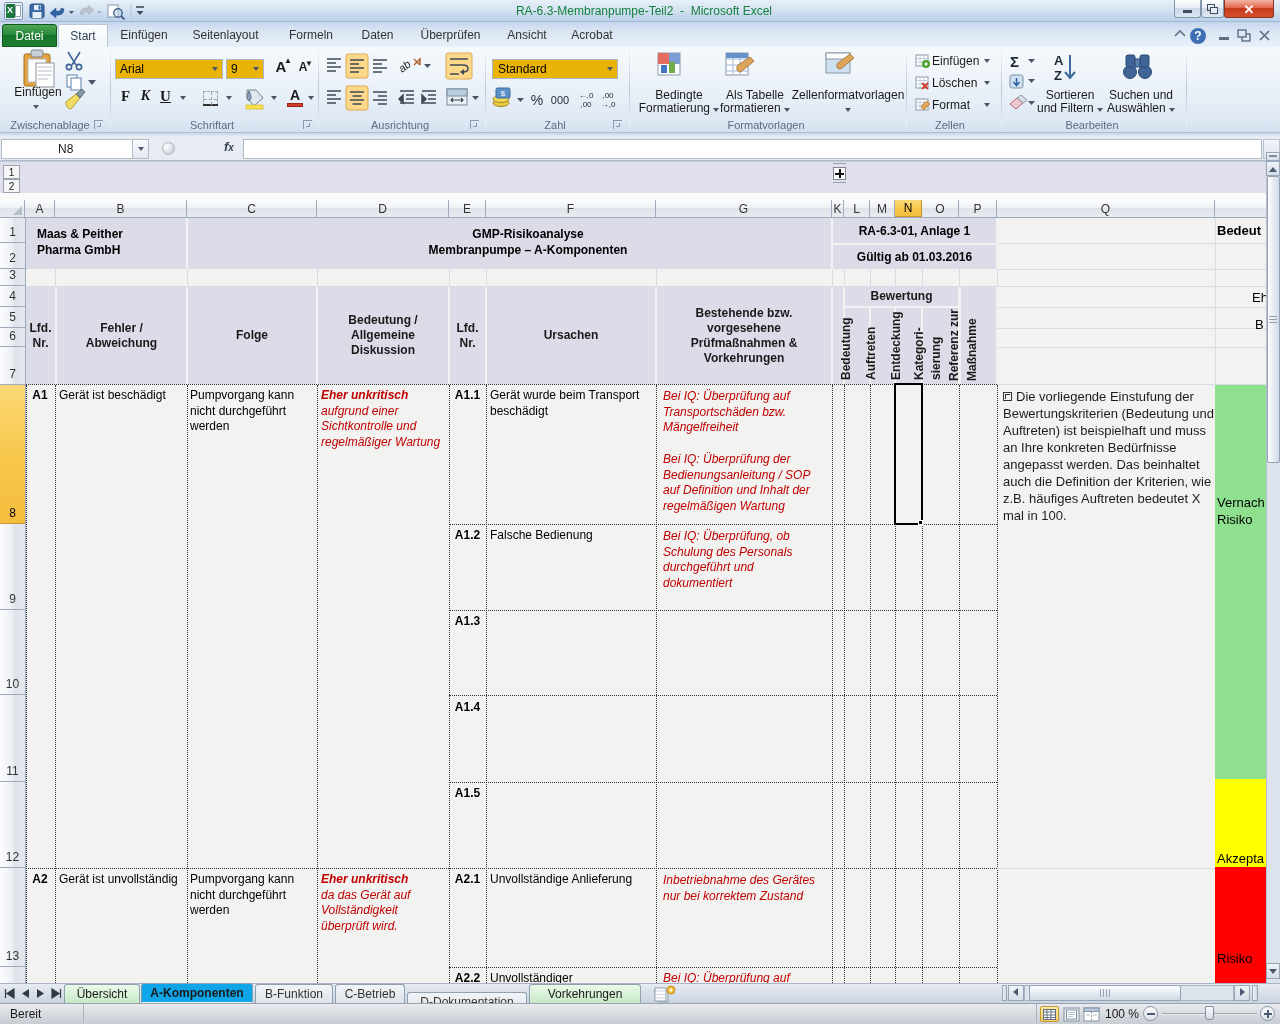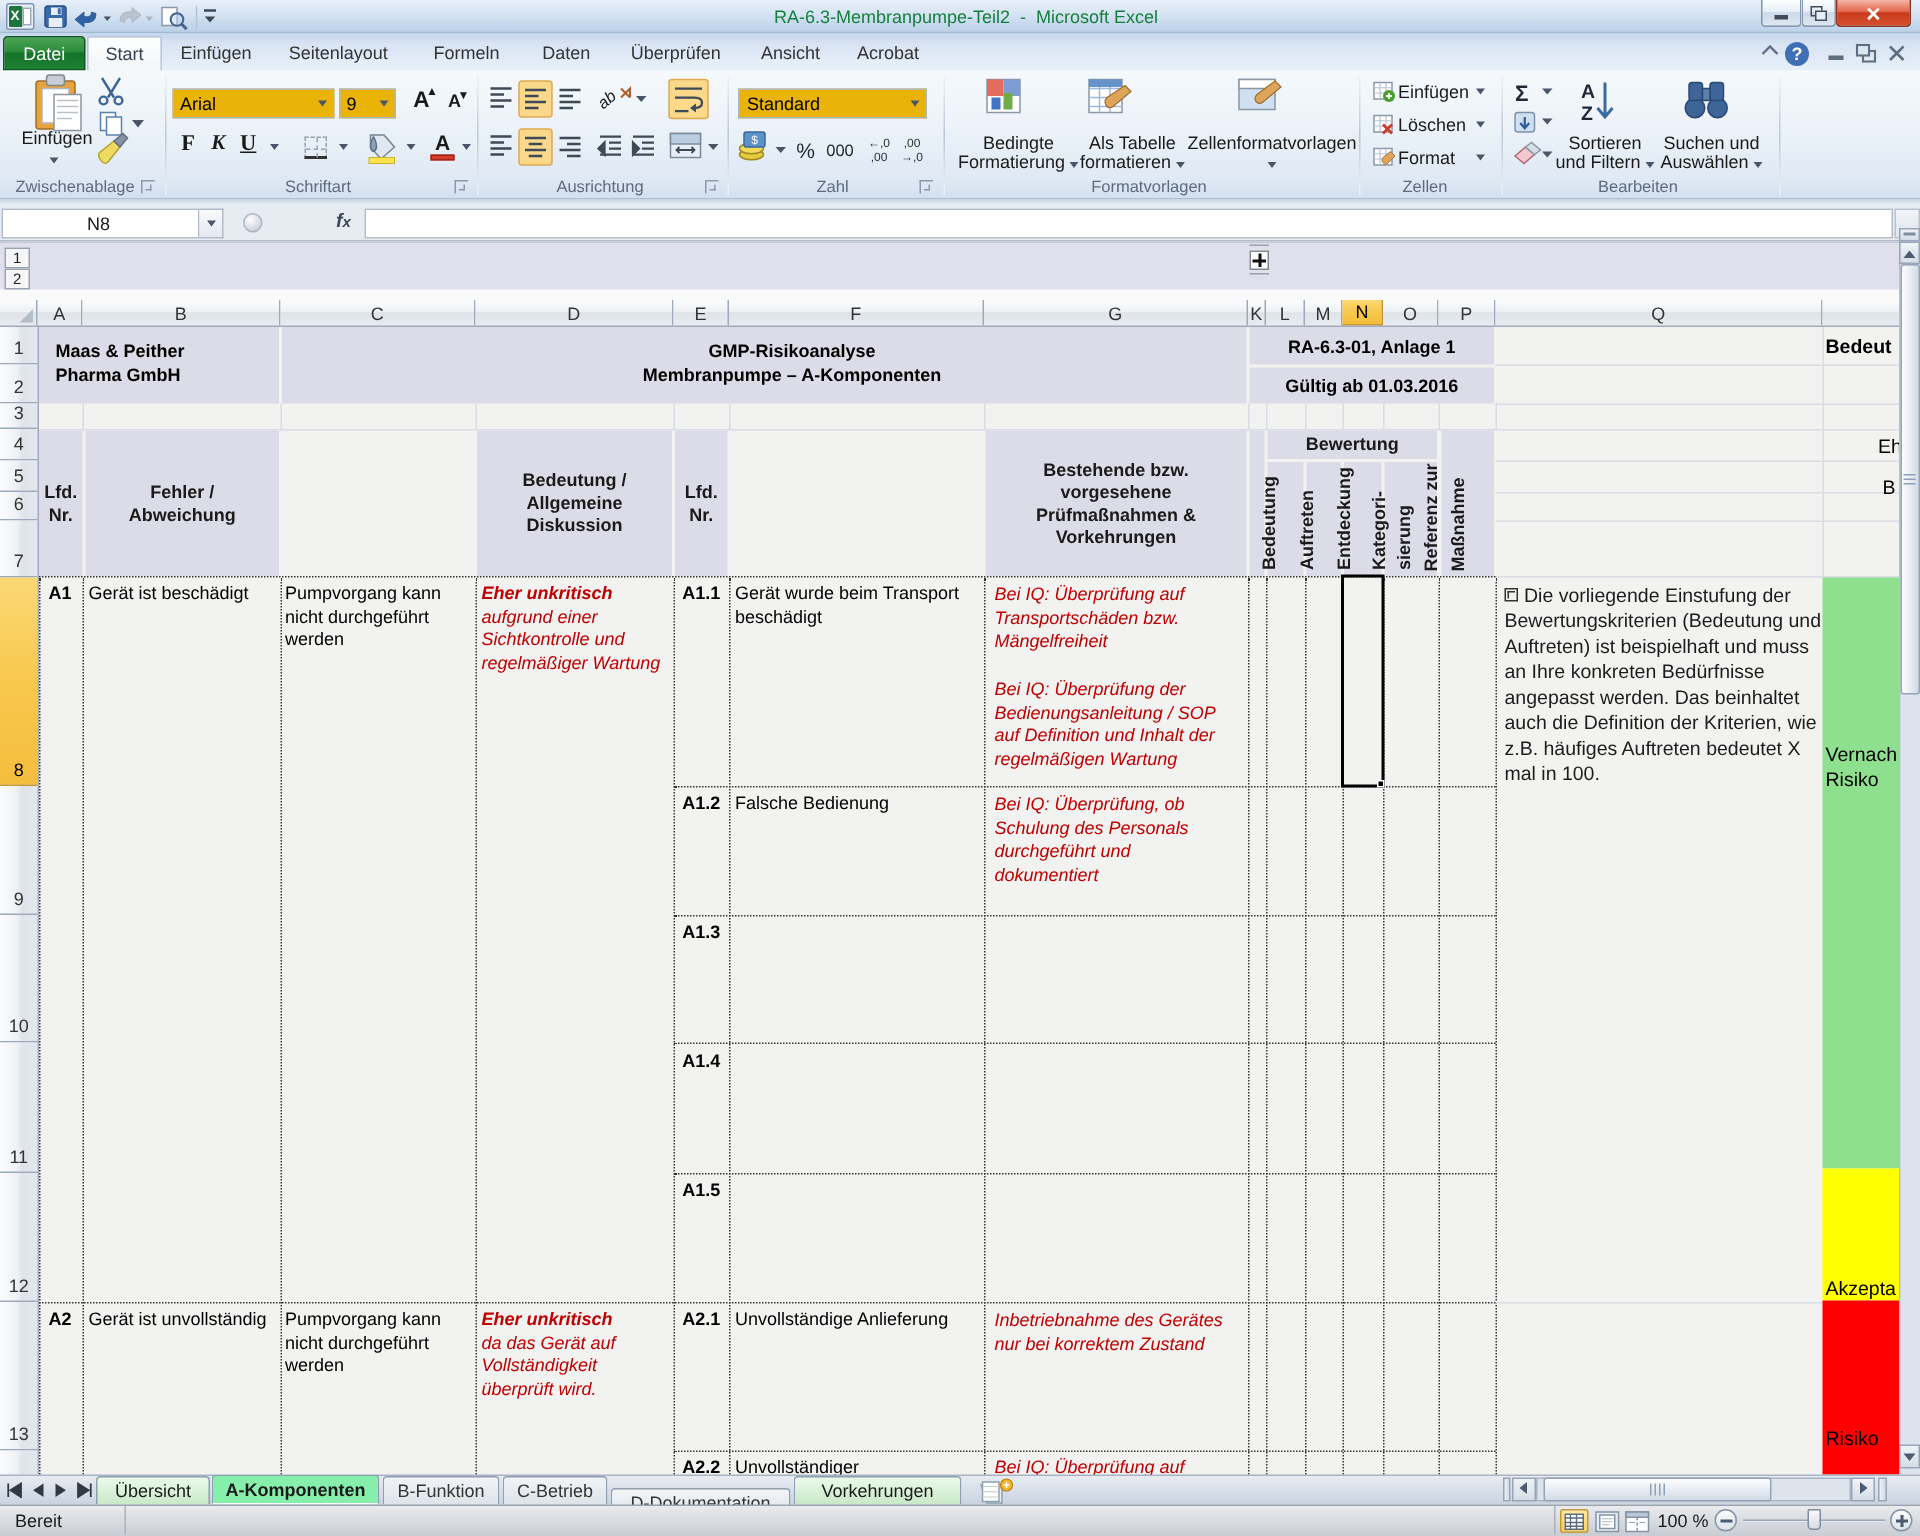--- a/index.html
+++ b/index.html
@@ -405,22 +405,24 @@
 <div class="ab gl" style="left:870px;top:269px;width:1px;height:17px;"></div>
 <div class="ab gl" style="left:895px;top:269px;width:1px;height:17px;"></div>
 <div class="ab gl" style="left:922px;top:269px;width:1px;height:17px;"></div>
 <div class="ab gl" style="left:959px;top:269px;width:1px;height:17px;"></div>
 <div class="ab gl" style="left:997px;top:269px;width:1px;height:17px;"></div>
 <div class="ab c12" style="left:1252px;top:290px;font-size:13px;">Eh</div>
 <div class="ab c12" style="left:1255px;top:317px;font-size:13px;">B</div>
 
 <div class="ab hc" style="left:26px;top:287px;width:29px;height:97px;">Lfd.<br>Nr.</div>
 <div class="ab hc" style="left:57px;top:287px;width:129px;height:97px;">Fehler /<br>Abweichung</div>
+<div class="ab hc" style="left:188px;top:287px;width:128px;height:97px;">Folge</div>
 <div class="ab hc" style="left:318px;top:287px;width:130px;height:97px;">Bedeutung /<br>Allgemeine<br>Diskussion</div>
 <div class="ab hc" style="left:450px;top:287px;width:35px;height:97px;">Lfd.<br>Nr.</div>
+<div class="ab hc" style="left:487px;top:287px;width:168px;height:97px;">Ursachen</div>
 <div class="ab hc" style="left:657px;top:287px;width:174px;height:97px;">Bestehende bzw.<br>vorgesehene<br>Prüfmaßnahmen &amp;<br>Vorkehrungen</div>
 <div class="ab lv" style="left:833px;top:287px;width:10px;height:97px;"></div>
 <div class="ab hc" style="left:845px;top:287px;width:113px;height:19px;">Bewertung</div>
 <div class="ab lv" style="left:845px;top:308px;width:24px;height:76px;"></div>
 <div class="ab lv" style="left:871px;top:308px;width:23px;height:76px;"></div>
 <div class="ab lv" style="left:896px;top:308px;width:25px;height:76px;"></div>
 <div class="ab lv" style="left:923px;top:308px;width:35px;height:76px;"></div>
 <div class="ab lv" style="left:961px;top:287px;width:35px;height:97px;"></div>
 <div class="ab vtext" style="left:853px;top:367px;">Bedeutung</div>
 <div class="ab vtext" style="left:878px;top:367px;">Auftreten</div>
@@ -503,21 +505,21 @@
 <div class="ab" style="left:0;top:983px;width:1280px;height:20px;background:linear-gradient(180deg,#e8ecf2,#c9d3e0);border-top:1px solid #a8b4c4;"></div>
 <svg class="ab" style="left:3px;top:988px;" width="60" height="11" viewBox="0 0 60 11">
   <g fill="#2f3a46">
     <path d="M2.5 1 v9 M11 1 l-7 4.5 7 4.5 z" stroke="#2f3a46" stroke-width="1.2"></path>
     <path d="M26 1 l-7 4.5 7 4.5 z"></path>
     <path d="M34 1 l7 4.5 -7 4.5 z"></path>
     <path d="M49 1 l7 4.5 -7 4.5 z M57.5 1 v9" stroke="#2f3a46" stroke-width="1.2"></path>
   </g>
 </svg>
 <div class="ab" style="left:64px;top:984px;width:76px;height:19px;background:linear-gradient(180deg,#eafaea,#c8e8c8);border:1px solid #8fa0b0;border-bottom:none;border-radius:3px 3px 0 0;font-size:12px;color:#1a1a1a;display:flex;align-items:center;justify-content:center;">Übersicht</div>
-<div class="ab" style="left:141px;top:983px;width:112px;height:20px;background:#86efac;border:1px solid #8fa0b0;border-bottom:1px solid #f6f8fa;border-radius:3px 3px 0 0;font-size:12px;font-weight:bold;color:#1a1a1a;display:flex;align-items:center;justify-content:center;">A-Komponenten</div>
+<div class="ab" style="left:141px;top:983px;width:112px;height:20px;background:#0ea5e9;border:1px solid #8fa0b0;border-bottom:1px solid #f6f8fa;border-radius:3px 3px 0 0;font-size:12px;font-weight:bold;color:#1a1a1a;display:flex;align-items:center;justify-content:center;">A-Komponenten</div>
 <div class="ab" style="left:255px;top:984px;width:78px;height:19px;background:linear-gradient(180deg,#f2f4f7,#dde3ea);border:1px solid #8fa0b0;border-bottom:none;border-radius:3px 3px 0 0;font-size:12px;color:#333;display:flex;align-items:center;justify-content:center;">B-Funktion</div>
 <div class="ab" style="left:335px;top:984px;width:70px;height:19px;background:linear-gradient(180deg,#f2f4f7,#dde3ea);border:1px solid #8fa0b0;border-bottom:none;border-radius:3px 3px 0 0;font-size:12px;color:#333;display:flex;align-items:center;justify-content:center;">C-Betrieb</div>
 <div class="ab" style="left:407px;top:992px;width:120px;height:19px;background:linear-gradient(180deg,#f2f4f7,#dde3ea);border:1px solid #8fa0b0;border-bottom:none;border-radius:3px 3px 0 0;font-size:12px;color:#333;display:flex;align-items:center;justify-content:center;">D-Dokumentation</div>
 <div class="ab" style="left:529px;top:984px;width:112px;height:19px;background:linear-gradient(180deg,#eafaea,#c8e8c8);border:1px solid #8fa0b0;border-bottom:none;border-radius:3px 3px 0 0;font-size:12px;color:#1a1a1a;display:flex;align-items:center;justify-content:center;">Vorkehrungen</div>
 <svg class="ab" style="left:652px;top:985px;" width="28" height="18" viewBox="0 0 28 18">
   <path d="M2 16 l10 0 0 -12 -14 0 z" fill="#e8edf3" stroke="#8fa0b0" transform="translate(4,1)"></path>
   <rect x="3" y="3" width="11" height="13" fill="#fdfdfd" stroke="#8fa0b0"></rect>
   <path d="M3 6 h11 M3 9.5 h11 M3 13 h11" stroke="#c3cdd8" stroke-width="0.8"></path>
   <circle cx="19" cy="5" r="4" fill="#f7b731" stroke="#b98112" stroke-width="0.8"></circle>
   <path d="M17 5 h4 M19 3 v4" stroke="#fff" stroke-width="1"></path>

